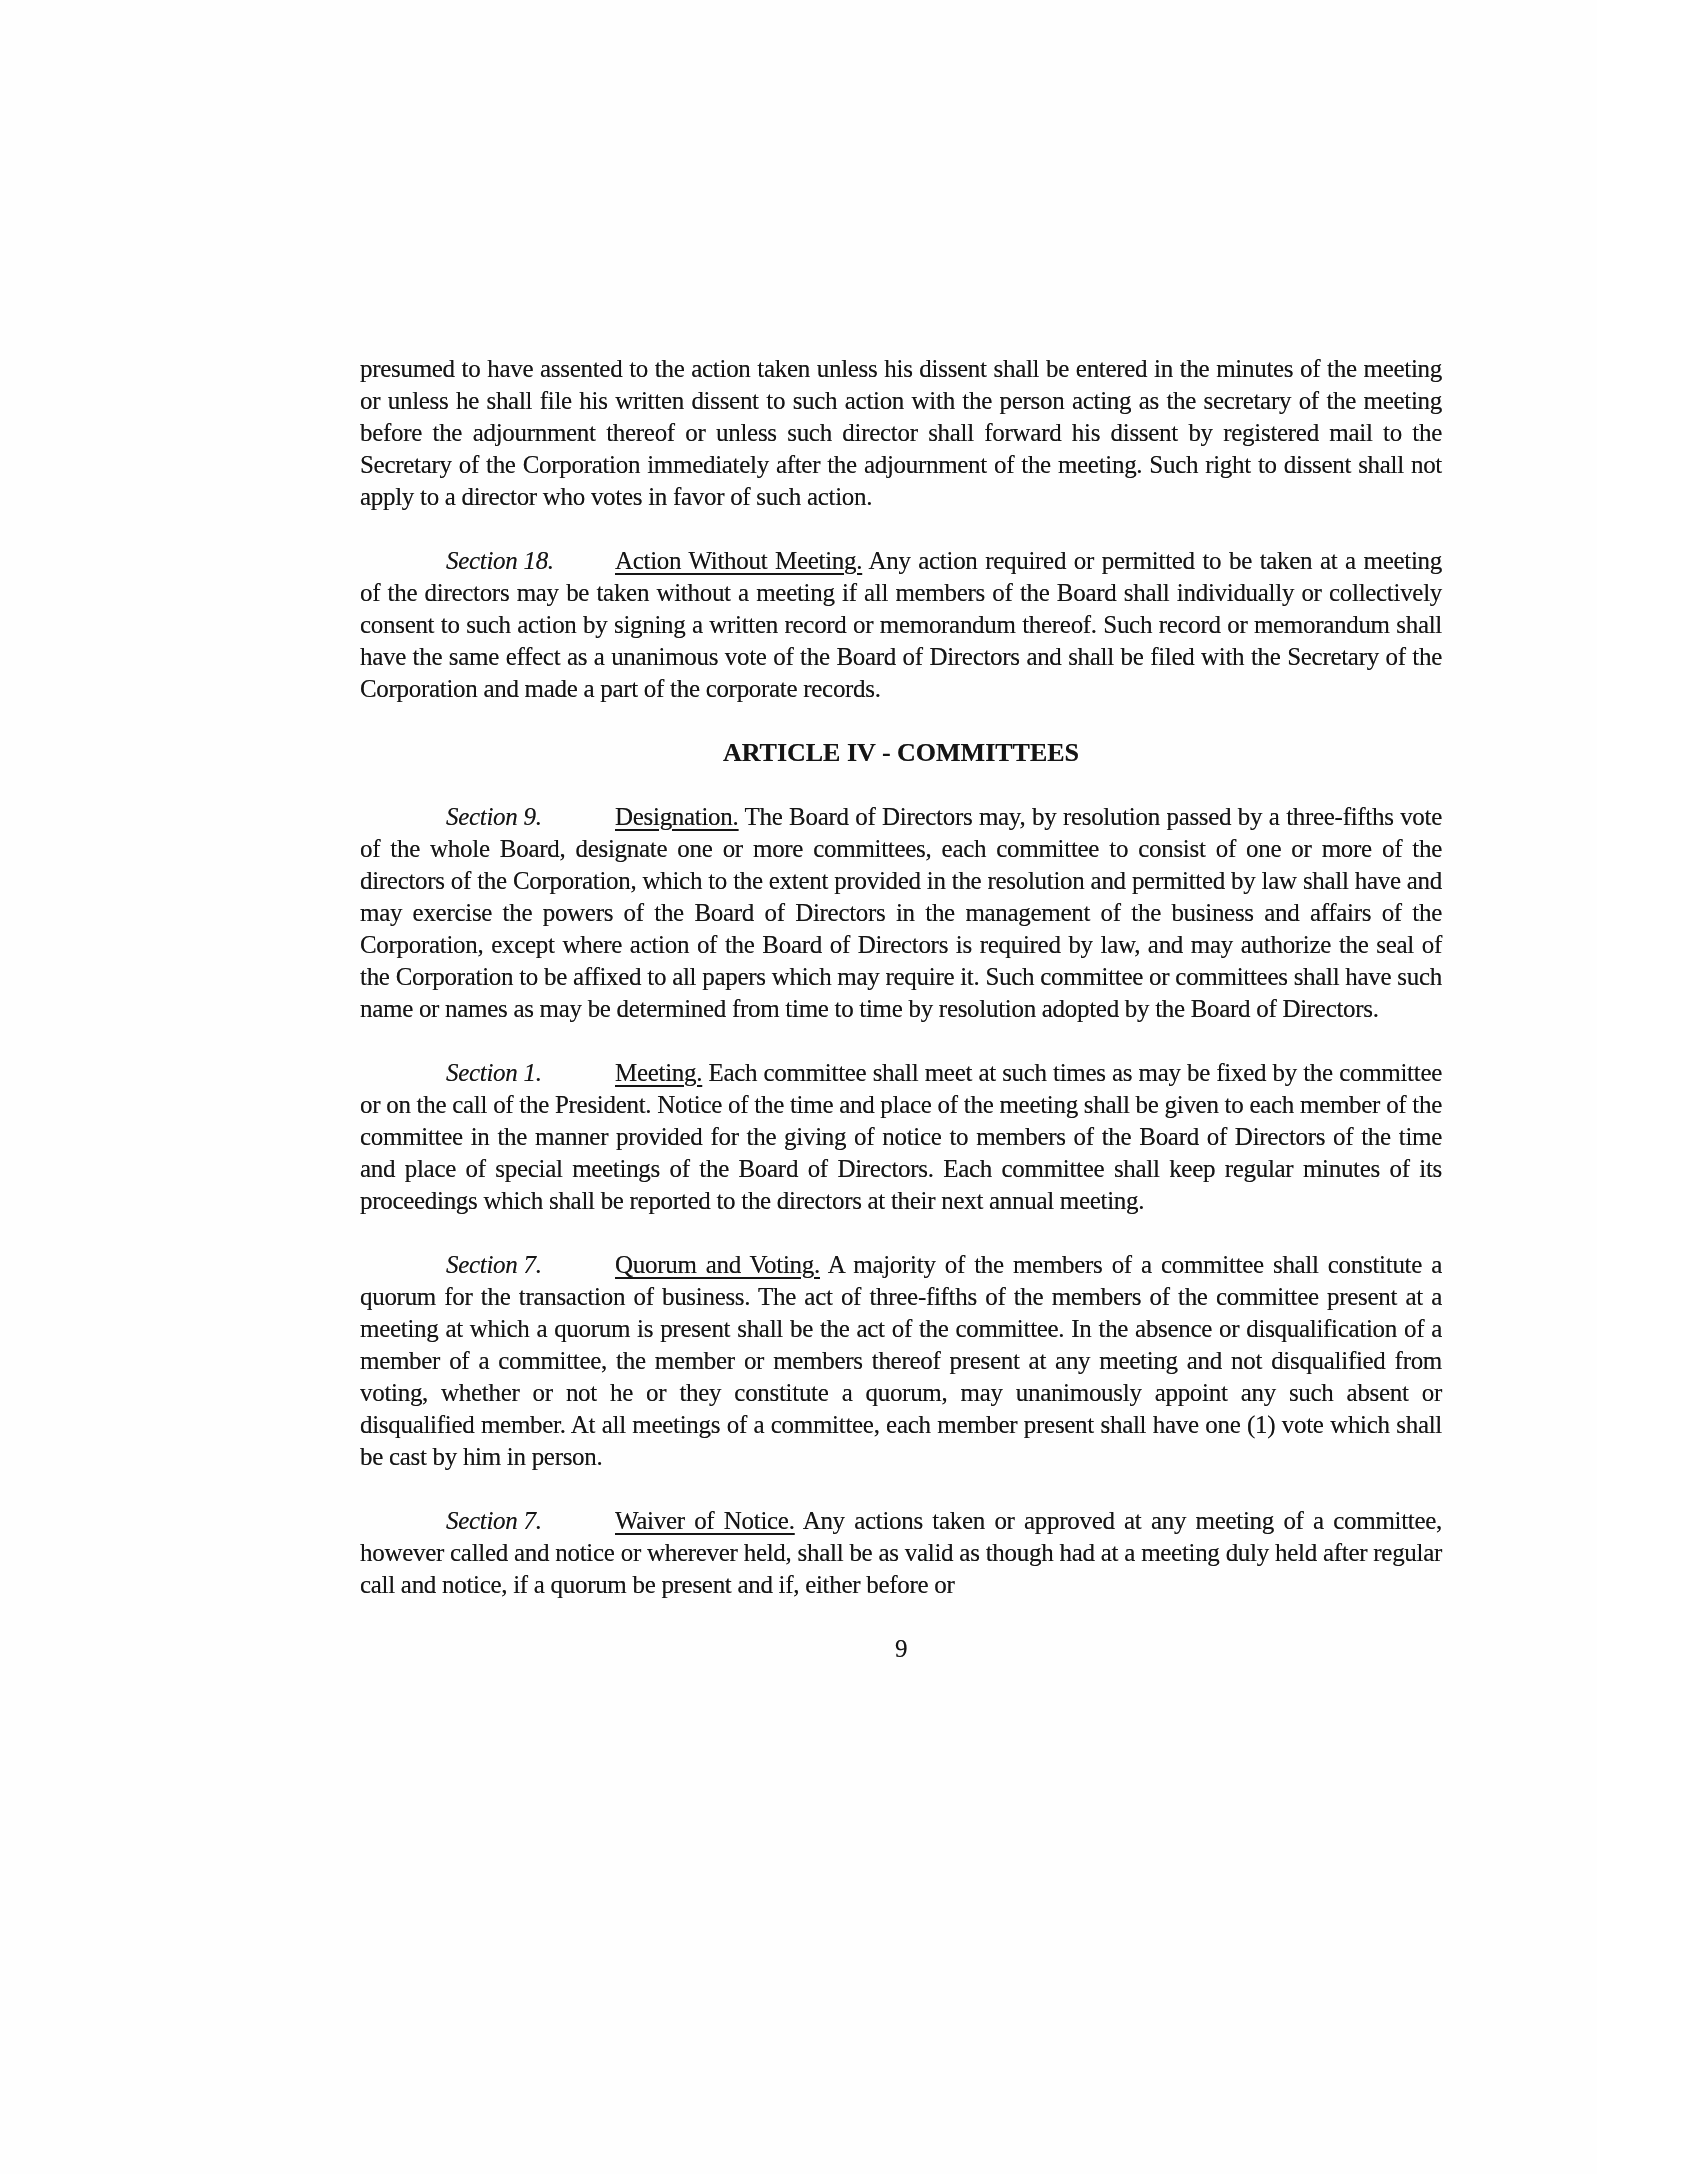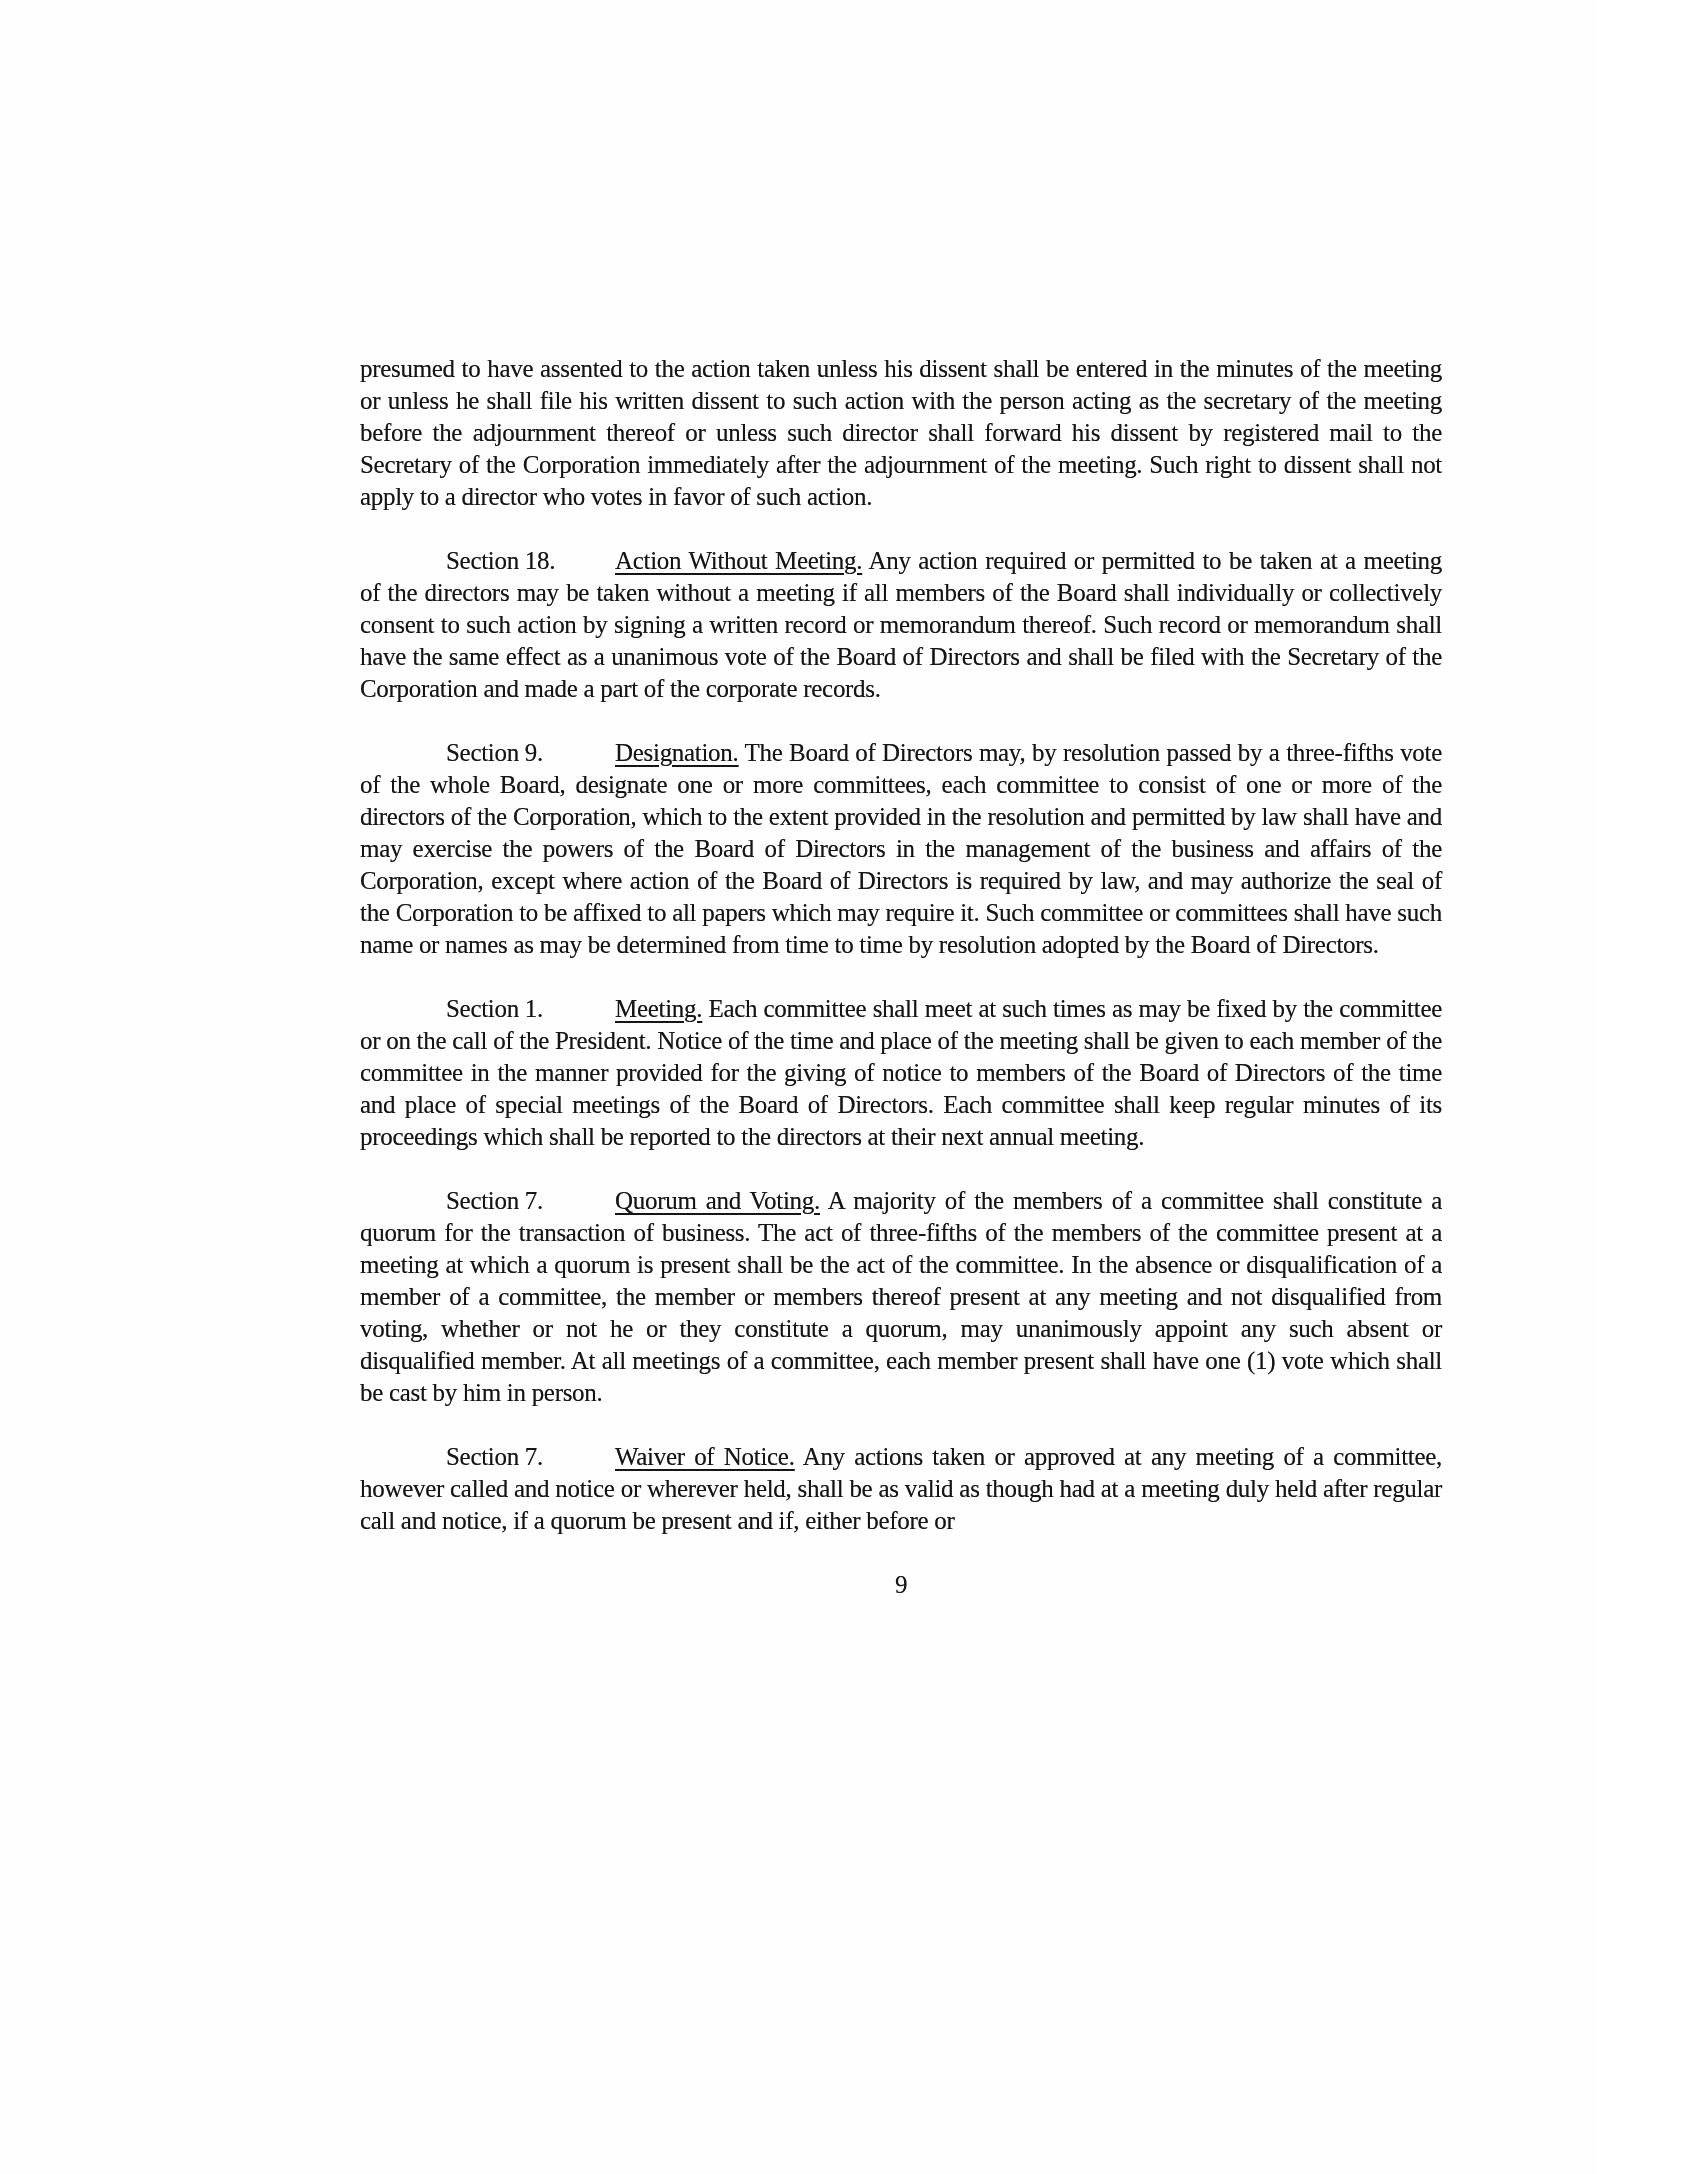--- a/index.html
+++ b/index.html
@@ -30,20 +30,21 @@
     margin: 0 0 32px 0;
     text-align: justify;
   }
   .section-para {
     text-indent: 86px;
   }
   .section-label {
     display: inline-block;
     min-width: 169px;
     text-indent: 0;
+    font-style: italic;
   }
   .section-title {
     text-decoration: underline;
     text-underline-offset: 3.6px;
     margin-top: 11px;
   }
   .section-body { }
   .article-heading {
     margin: 0 0 32px 0;
     text-align: center;
@@ -60,20 +61,21 @@
 <body>
 
 <div class="page">
   <div class="content">
 
     <p class="para">presumed to have assented to the action taken unless his dissent shall be entered in the minutes of the meeting or unless he shall file his written dissent to such action with the person acting as the secretary of the meeting before the adjournment thereof or unless such director shall forward his dissent by registered mail to the Secretary of the Corporation immediately after the adjournment of the meeting.  Such right to dissent shall not apply to a director who votes in favor of such action.</p>
 
     <p class="para section-para"><span class="section-label">Section 18.</span><span class="section-title">Action Without Meeting.</span>
       <span class="section-body">Any action required or permitted to be taken at a meeting of the directors may be taken without a meeting if all members of the Board shall individually or collectively consent to such action by signing a written record or memorandum thereof.  Such record or memorandum shall have the same effect as a unanimous vote of the Board of Directors and shall be filed with the Secretary of the Corporation and made a part of the corporate records.</span></p>
 
+    <h2 class="article-heading">ARTICLE IV - COMMITTEES</h2>
 
     <p class="para section-para"><span class="section-label">Section 9.</span><span class="section-title">Designation.</span>
       <span class="section-body">The Board of Directors may, by resolution passed by a three-fifths vote of the whole Board, designate one or more committees, each committee to consist of one or more of the directors of the Corporation, which to the extent provided in the resolution and permitted by law shall have and may exercise the powers of the Board of Directors in the management of the business and affairs of the Corporation, except where action of the Board of Directors is required by law, and may authorize the seal of the Corporation to be affixed to all papers which may require it.   Such committee or committees shall have such name or names as may be determined from time to time by resolution adopted by the Board of Directors.</span></p>
 
     <p class="para section-para"><span class="section-label">Section 1.</span><span class="section-title">Meeting.</span>
       <span class="section-body">Each committee shall meet at such times as may be fixed by the committee or on the call of the President.   Notice of the time and place of the meeting shall be given to each member of the committee in the manner provided for the giving of notice to members of the Board of Directors of the time and place of special meetings of the Board of Directors.   Each committee shall keep regular minutes of its proceedings which shall be reported to the directors at their next annual meeting.</span></p>
 
     <p class="para section-para"><span class="section-label">Section 7.</span><span class="section-title">Quorum and Voting.</span>
       <span class="section-body">A majority of the members of a committee shall constitute a quorum for the transaction of business.   The act of three-fifths of the members of the committee present at a meeting at which a quorum is present shall be the act of the committee.   In the absence or disqualification of a member of a committee, the member or members thereof present at any meeting and not disqualified from voting, whether or not he or they constitute a quorum, may unanimously appoint any such absent or disqualified member.  At all meetings of a committee, each member present shall have one (1) vote which shall be cast by him in person.</span></p>
 

